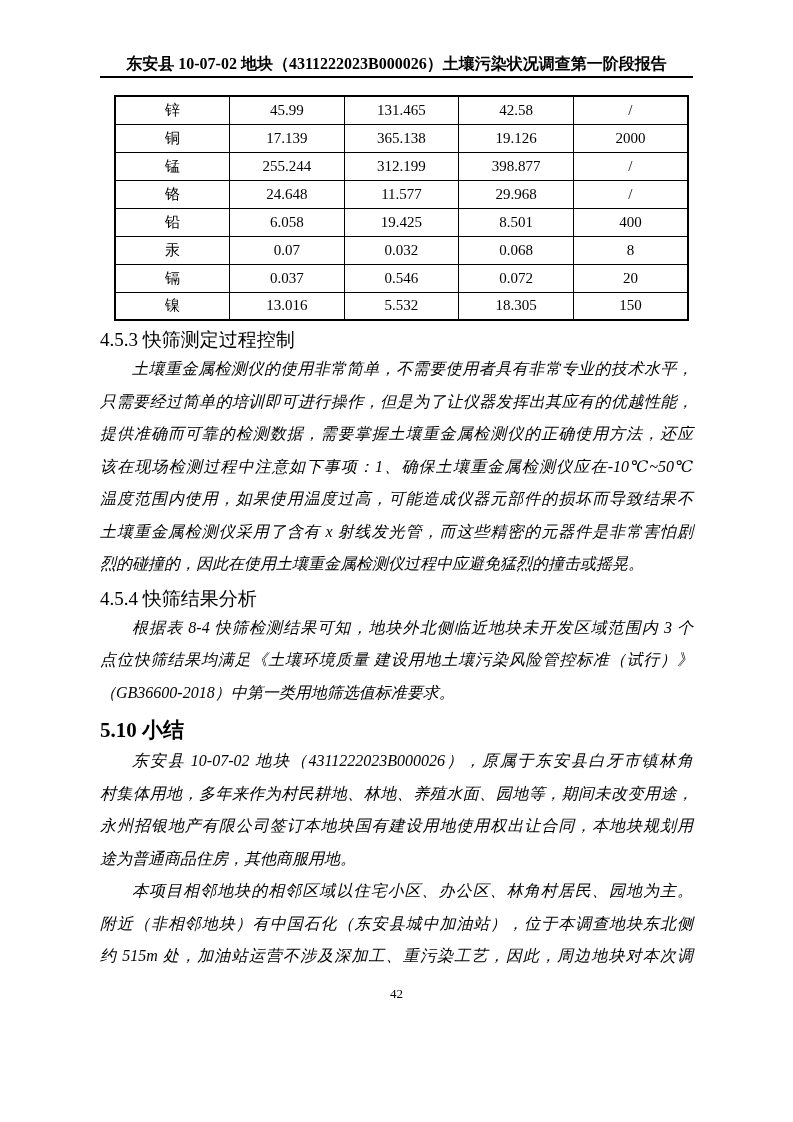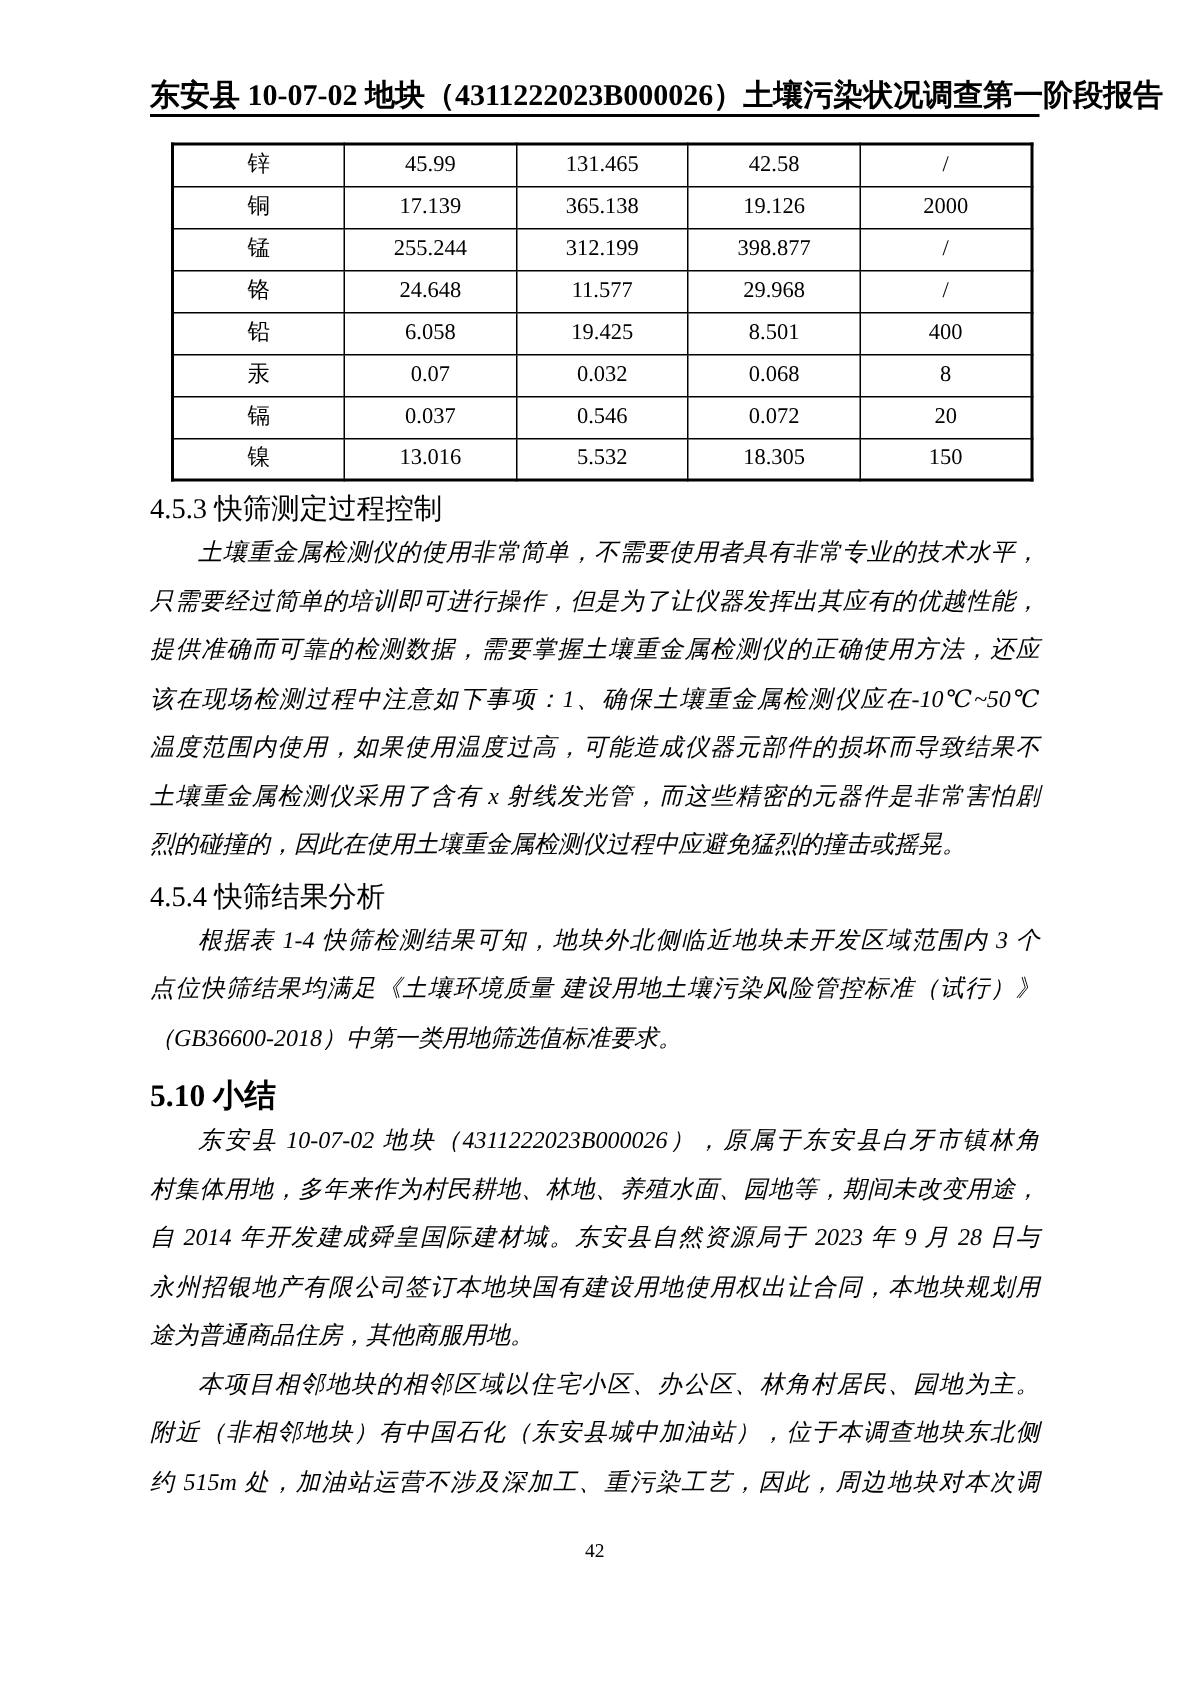--- a/index.html
+++ b/index.html
@@ -15,21 +15,21 @@
   }
   .content { margin: 0 100px; width: 593px; }
 
   
   .header {
     padding-top: 55px;
     padding-bottom: 3px;
     border-bottom: 2px solid #000000;
   }
   .header-title {
-    font-size: 20px;
+    font-size: 16px;
     line-height: 18px;
     font-weight: bold;
     text-align: center;
     white-space: nowrap;
   }
 
   
   table.metals {
     width: 575px;
     margin: 17px 4px 0 14px;
@@ -70,21 +70,21 @@
     font-style: italic;
   }
   .line.j { text-align-last: justify; white-space: normal; }
   .line.indent { text-indent: 32px; }
   .line.plain { white-space: normal; }
 
   
   .page-number {
     position: absolute;
     left: 0;
-    top: 1025px;
+    top: 985px;
     width: 793px;
     text-align: center;
     font-size: 13px;
     line-height: 18px;
   }
 </style>
 </head>
 <body>
 
 <div class="page">
@@ -161,30 +161,29 @@
       <div class="line j">只需要经过简单的培训即可进行操作，但是为了让仪器发挥出其应有的优越性能，</div>
       <div class="line j">提供准确而可靠的检测数据，需要掌握土壤重金属检测仪的正确使用方法，还应</div>
       <div class="line j">该在现场检测过程中注意如下事项：1、确保土壤重金属检测仪应在-10℃~50℃</div>
       <div class="line j">温度范围内使用，如果使用温度过高，可能造成仪器元部件的损坏而导致结果不</div>
       <div class="line j">土壤重金属检测仪采用了含有 x 射线发光管，而这些精密的元器件是非常害怕剧</div>
       <div class="line plain">烈的碰撞的，因此在使用土壤重金属检测仪过程中应避免猛烈的撞击或摇晃。</div>
     </div>
 
     <div class="h3 h3-2">4.5.4 快筛结果分析</div>
     <div class="para">
-      <div class="line j indent">根据表 1-4 快筛检测结果可知，地块外北侧临近地块未开发区域范围内 3 个</div>
+      <div class="line j indent">根据表 8-4 快筛检测结果可知，地块外北侧临近地块未开发区域范围内 3 个</div>
       <div class="line j">点位快筛结果均满足《土壤环境质量 建设用地土壤污染风险管控标准（试行）》</div>
       <div class="line plain">（GB36600-2018）中第一类用地筛选值标准要求。</div>
     </div>
 
     <div class="h2">5.10 小结</div>
     <div class="para">
       <div class="line j indent">东安县 10-07-02 地块（4311222023B000026），原属于东安县白牙市镇林角</div>
       <div class="line j">村集体用地，多年来作为村民耕地、林地、养殖水面、园地等，期间未改变用途，</div>
-      <div class="line j">自 2014 年开发建成舜皇国际建材城。东安县自然资源局于 2023 年 9 月 28 日与</div>
       <div class="line j">永州招银地产有限公司签订本地块国有建设用地使用权出让合同，本地块规划用</div>
       <div class="line plain">途为普通商品住房，其他商服用地。</div>
     </div>
     <div class="para">
       <div class="line j indent">本项目相邻地块的相邻区域以住宅小区、办公区、林角村居民、园地为主。</div>
       <div class="line j">附近（非相邻地块）有中国石化（东安县城中加油站），位于本调查地块东北侧</div>
       <div class="line j">约 515m 处，加油站运营不涉及深加工、重污染工艺，因此，周边地块对本次调</div>
     </div>
 
   </div>

